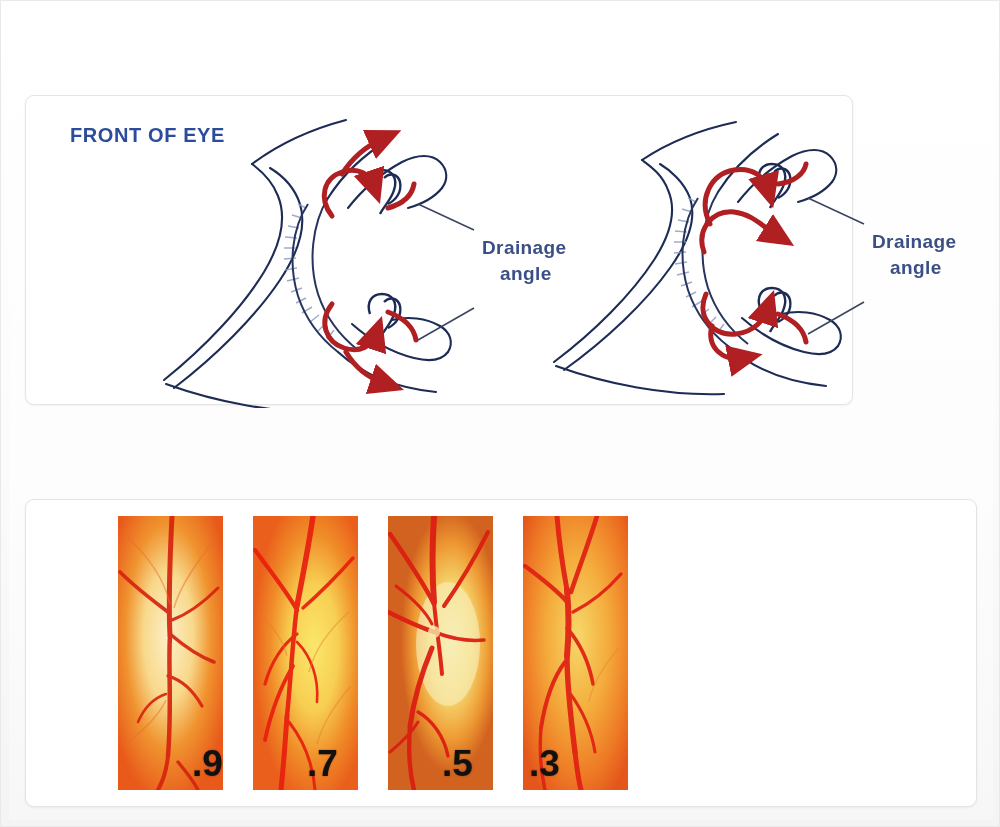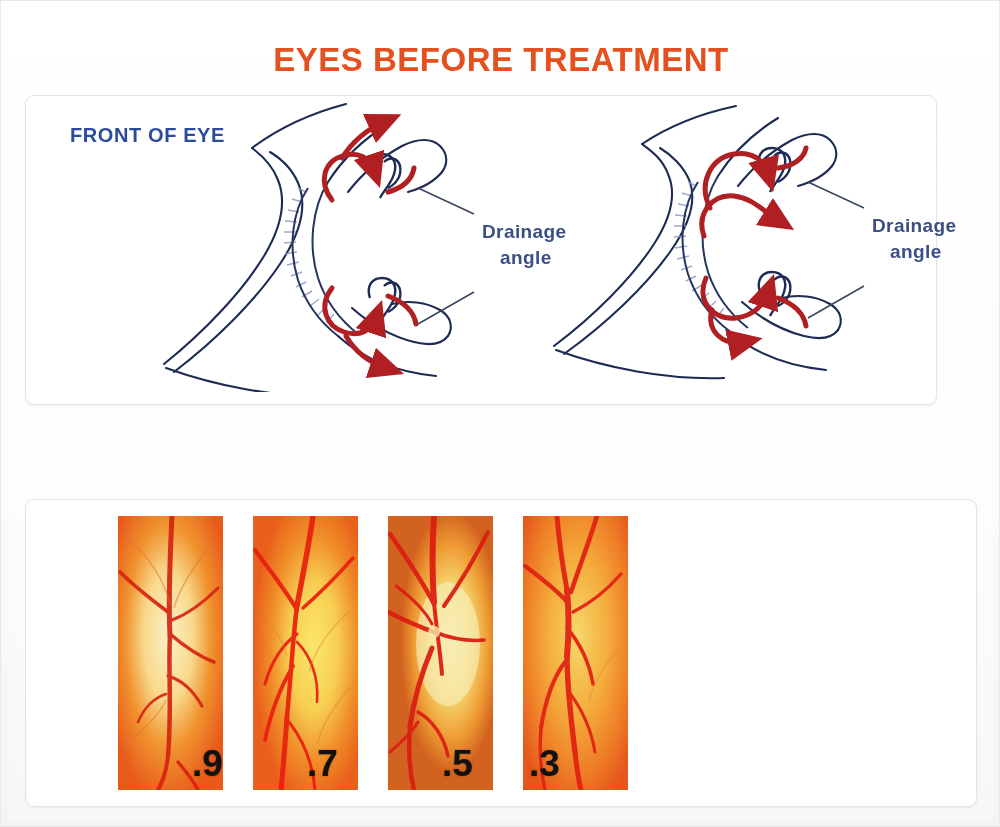--- a/index.html
+++ b/index.html
@@ -48,42 +48,42 @@
   .card {
     position: absolute;
     background: #ffffff;
     border: 1px solid #e4e4e4;
     border-radius: 9px;
     box-shadow: 0 1px 3px rgba(0,0,0,0.055);
     box-sizing: border-box;
   }
   #card-before {
     left: 16px; top: 88px;
-    width: 912px; height: 310px;
+    width: 828px; height: 310px;
   }
   #card-after {
     left: 16px; top: 492px;
     width: 952px; height: 308px;
   }
 
   
   #front-of-eye-label {
     position: absolute;
     left: 44px; top: 28px;
     font-size: 20px;
     font-weight: bold;
     letter-spacing: 0.6px;
     color: #2b4c9b;
     font-family: "Liberation Sans", sans-serif;
   }
 
   
   .eye-diagram {
     position: absolute;
-    top: 0;
+    top: 16px;
     width: 420px;
     height: 296px;
     text-align: center;
   }
   #diagram-open  { left: 130px; }
   #diagram-closed{ left: 520px; }
   .eye-diagram svg { display: block; width: 100%; height: 100%; }
 
   .drain-label {
     font-family: "Liberation Sans", sans-serif;
@@ -129,21 +129,20 @@
   #ratio-1 { left: 54px; }
   #ratio-2 { left: 54px; }
   #ratio-3 { left: 6px; }
 </style>
 </head>
 <body>
 
 <div class="page-frame">
 <div class="inner">
 
-  <div class="section-title" id="title-before">EYES BEFORE TREATMENT</div>
 
   <div class="card" id="card-before">
 
     <div id="front-of-eye-label">FRONT OF EYE</div>
 
     <div class="eye-diagram" id="diagram-open">
       <svg viewBox="0 0 420 296" xmlns="http://www.w3.org/2000/svg">
         <defs>
           <marker id="ar-red-l" markerWidth="7" markerHeight="7" refX="3.2" refY="3.2" orient="auto">
             <path d="M0,0 L7,3.2 L0,6.4 z" fill="#b01f22"></path>

